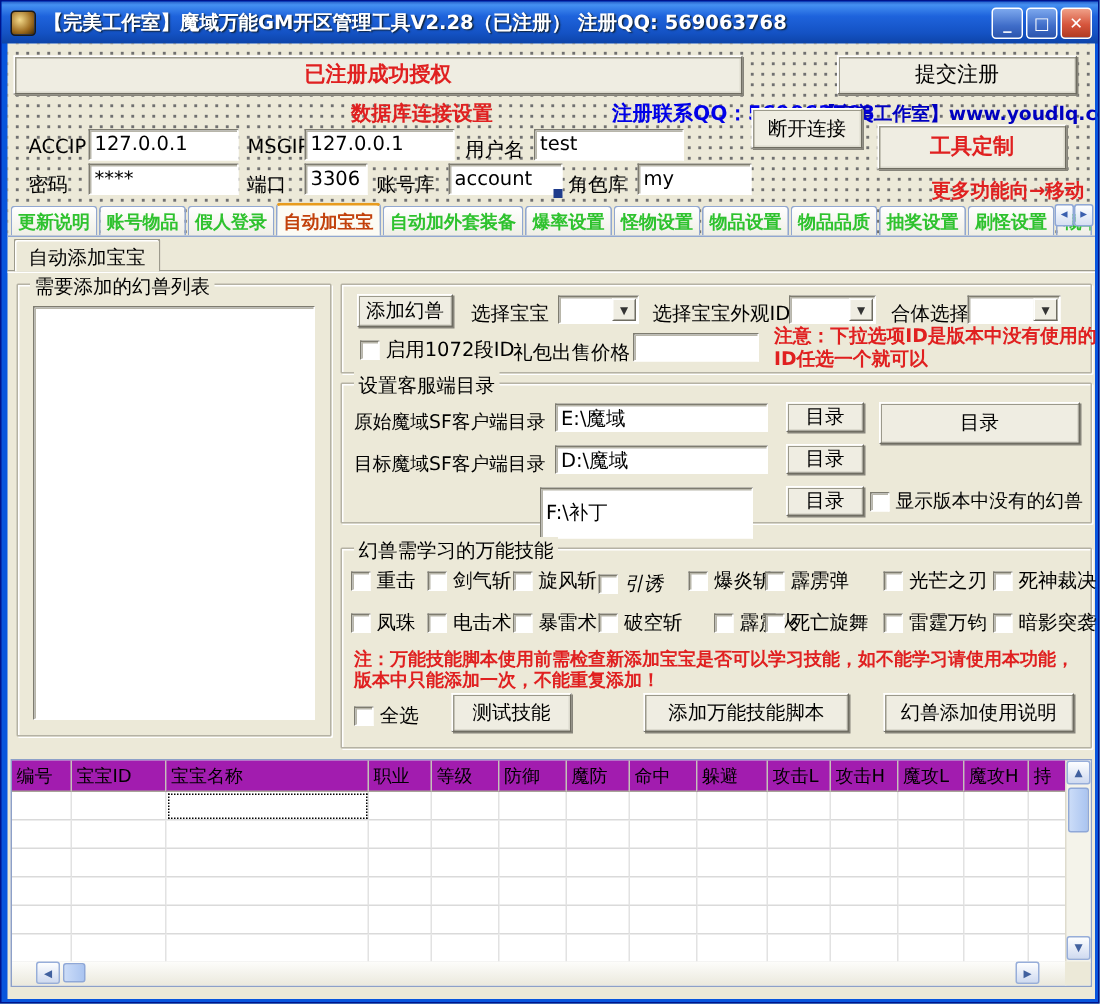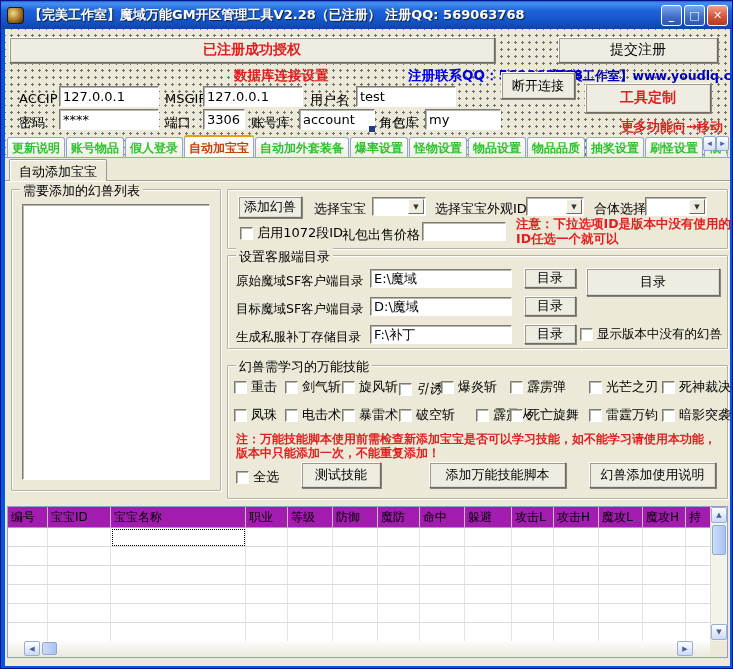--- a/index.html
+++ b/index.html
@@ -167,35 +167,34 @@
     </div>
 
     <div class="gbox" style="left:222px;top:226px;width:501px;height:94px;">
       <div class="legend">设置客服端目录</div>
       <div class="lbl" style="left:8px;top:17px;font-size:12.5px;">原始魔域SF客户端目录</div>
       <input class="field sunken" style="left: 142px; top: 13px; width: 142px; height: 19px;" value="E:\魔域">
       <div class="btn3d" style="left:296px;top:12px;width:52px;height:20px;">目录</div>
       <div class="lbl" style="left:8px;top:45px;font-size:12.5px;">目标魔域SF客户端目录</div>
       <input class="field sunken" style="left: 142px; top: 41px; width: 142px; height: 19px;" value="D:\魔域">
       <div class="btn3d" style="left:296px;top:40px;width:52px;height:20px;">目录</div>
-      <div class="lbl" style="left:8px;top:73px;font-size:12.5px;">生成私服补丁存储目录</div>
-      <input class="field sunken" style="left: 142px; top: 69px; width: 142px; height: 19px;" value="F:\补丁">
+      <input class="field sunken" style="left: 132px; top: 69px; width: 142px; height: 34px;" value="F:\补丁">
       <div class="btn3d" style="left:296px;top:68px;width:52px;height:20px;">目录</div>
       <div class="btn3d" style="left:358px;top:12px;width:134px;height:28px;">目录</div>
       <label style="position:absolute;left:352px;top:70px;white-space:nowrap;font-size:12.5px;"><span class="cb"></span> <span>显示版本中没有的幻兽</span></label>
     </div>
 
     <div class="gbox" style="left:222px;top:336px;width:501px;height:134px;">
       <div class="legend">幻兽需学习的万能技能</div>
       <div id="skills-host">
           <label class="skill-item" style="left: 6px; top: 12px;"><span class="cb"></span><span>重击</span></label>
           <label class="skill-item" style="left: 57px; top: 12px;"><span class="cb"></span><span>剑气斩</span></label>
           <label class="skill-item" style="left: 114px; top: 12px;"><span class="cb"></span><span>旋风斩</span></label>
           <label class="skill-item" style="left: 171px; top: 14px; font-style: italic;"><span class="cb"></span><span>引诱</span></label>
-          <label class="skill-item" style="left: 213px; top: 12px;"><span class="cb"></span><span>爆炎斩</span></label>
+          <label class="skill-item" style="left: 231px; top: 12px;"><span class="cb"></span><span>爆炎斩</span></label>
           <label class="skill-item" style="left: 282px; top: 12px;"><span class="cb"></span><span>霹雳弹</span></label>
           <label class="skill-item" style="left: 361px; top: 12px;"><span class="cb"></span><span>光芒之刃</span></label>
           <label class="skill-item" style="left: 434px; top: 12px;"><span class="cb"></span><span>死神裁决</span></label>
           <label class="skill-item" style="left: 6px; top: 40px;"><span class="cb"></span><span>凤珠</span></label>
           <label class="skill-item" style="left: 57px; top: 40px;"><span class="cb"></span><span>电击术</span></label>
           <label class="skill-item" style="left: 114px; top: 40px;"><span class="cb"></span><span>暴雷术</span></label>
           <label class="skill-item" style="left: 171px; top: 40px;"><span class="cb"></span><span>破空斩</span></label>
           <label class="skill-item" style="left: 226px; top: 40px; padding-left: 22px;"><span class="cb"></span><span>霹雳火</span></label>
           <label class="skill-item" style="left: 282px; top: 40px;"><span class="cb"></span><span>死亡旋舞</span></label>
           <label class="skill-item" style="left: 361px; top: 40px;"><span class="cb"></span><span>雷霆万钧</span></label>

